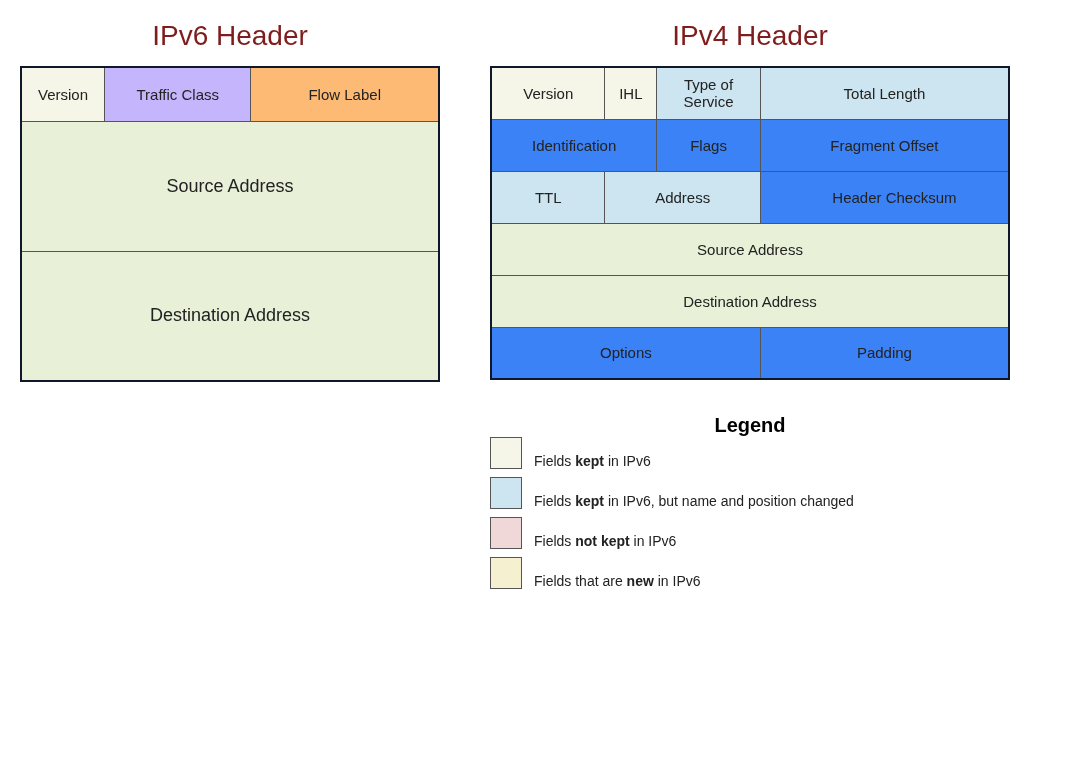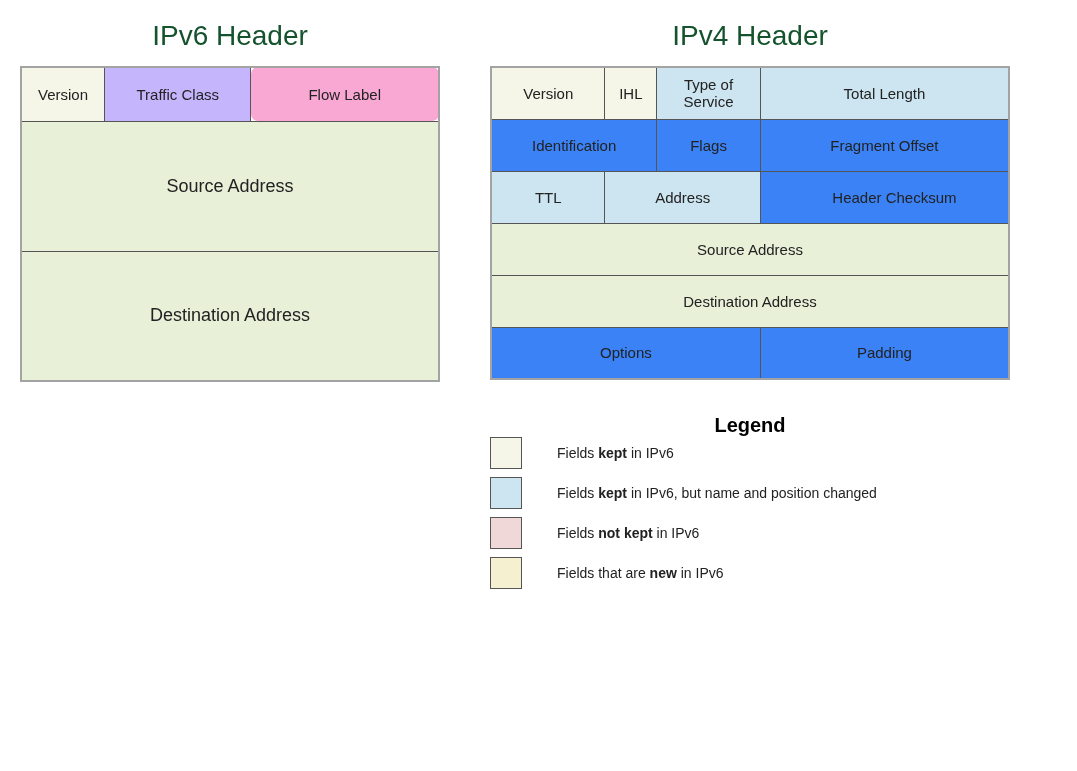--- a/index.html
+++ b/index.html
@@ -20,37 +20,37 @@
     }
     .section {
       display: flex;
       flex-direction: column;
       align-items: center;
     }
     .section-title {
       font-size: 28px;
       font-weight: normal;
       margin-bottom: 14px;
-      color: #14532d;
+      color: #7f1d1d;
     }
     .header-table {
       border-collapse: collapse;
-      border: 2px solid #a3a3a3;
+      border: 2px solid #0f172a;
     }
     .header-table td {
       border: 1.5px solid #555;
       text-align: center;
       font-size: 15px;
       color: #222;
       padding: 0;
     }
     
     .ipv6-white { background: #f5f5e8; }
     .ipv6-blue  { background: #c4b5fd; }
-    .ipv6-yellow{ background: #f9a8d4; border-radius: 7px; }
+    .ipv6-yellow{ background: #fdba74; }
     .ipv6-green { background: #e8f0d8; }
     
     .ipv4-white { background: #f5f5e8; }
     .ipv4-blue  { background: #cce5f0; }
     .ipv4-pink  { background: #3b82f6; }
     .ipv4-green { background: #e8f0d8; }
 
     .left-section { flex: 0 0 420px; }
     .right-section { flex: 0 0 540px; }
 
@@ -70,23 +70,22 @@
       padding: 10px 0;
     }
     .legend-title {
       font-size: 20px;
       font-weight: bold;
       margin-bottom: 0;
       text-align: center;
     }
     .legend-item {
       display: flex;
-      align-items: center;
+      align-items: flex-end;
       margin-bottom: 8px;
-      gap: 23px;
     }
     .legend-box {
       width: 32px;
       height: 32px;
       border: 1.5px solid #555;
       margin-right: 12px;
       flex-shrink: 0;
     }
     .legend-text {
       font-size: 14px;

